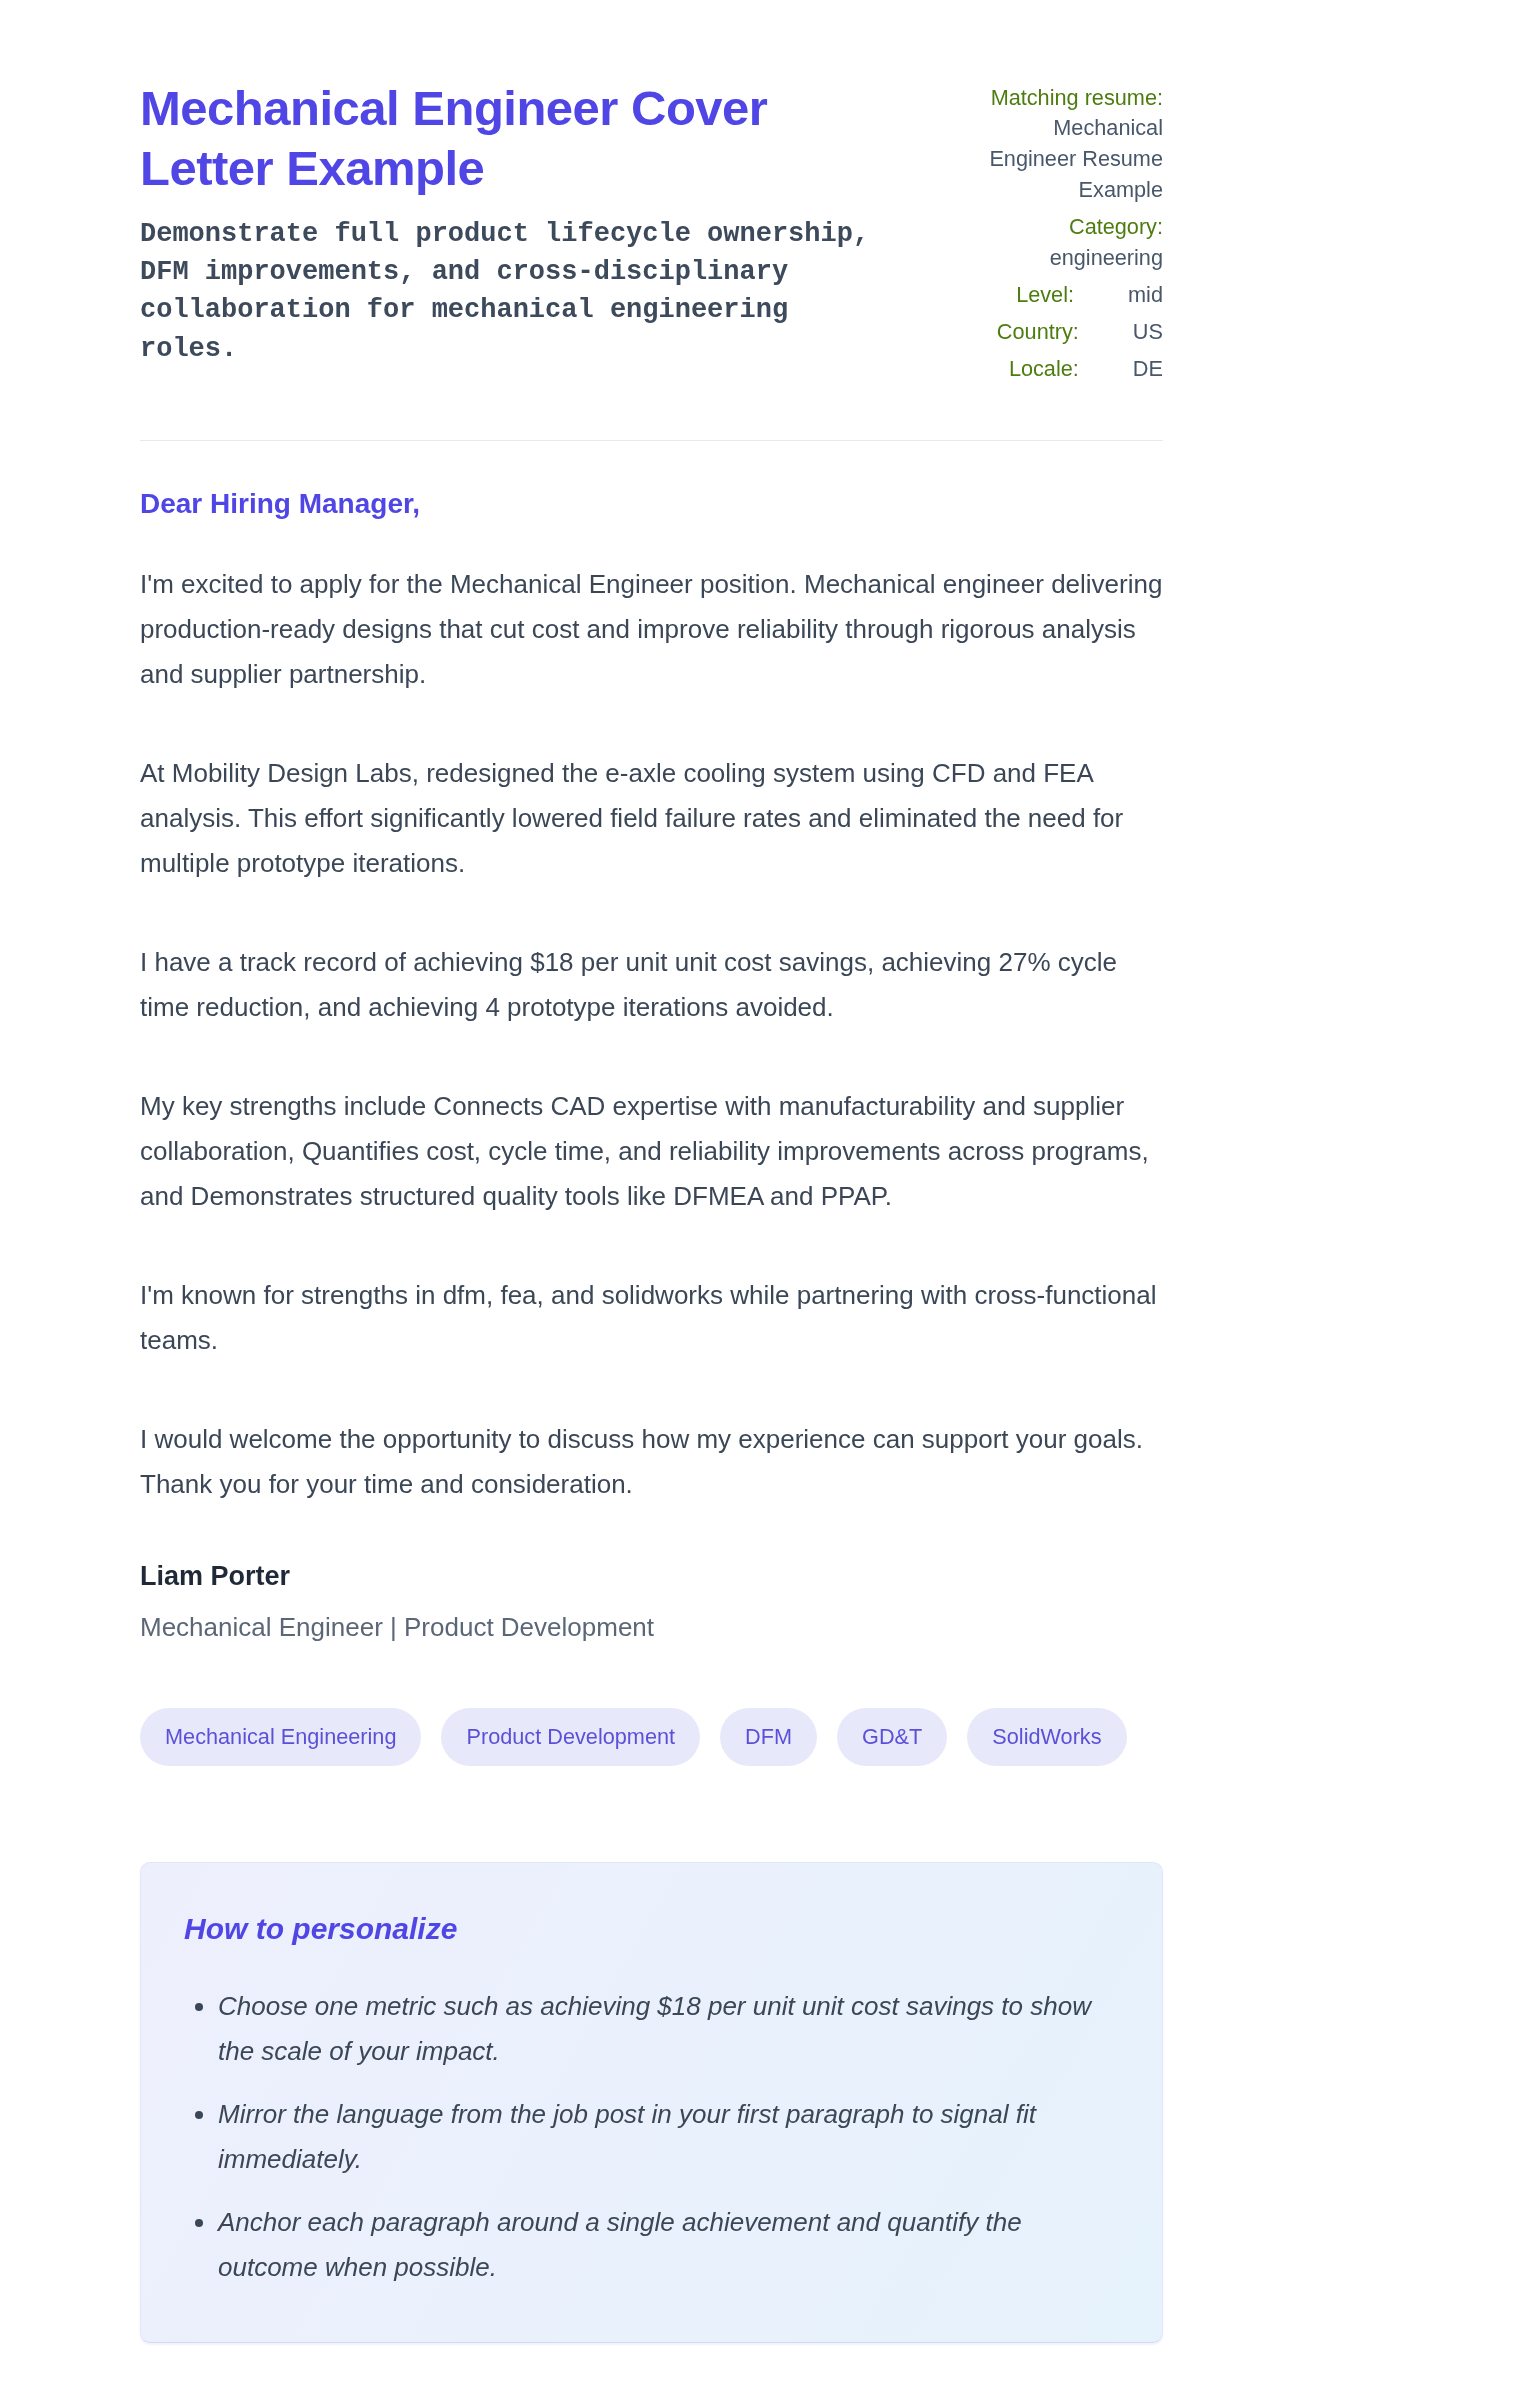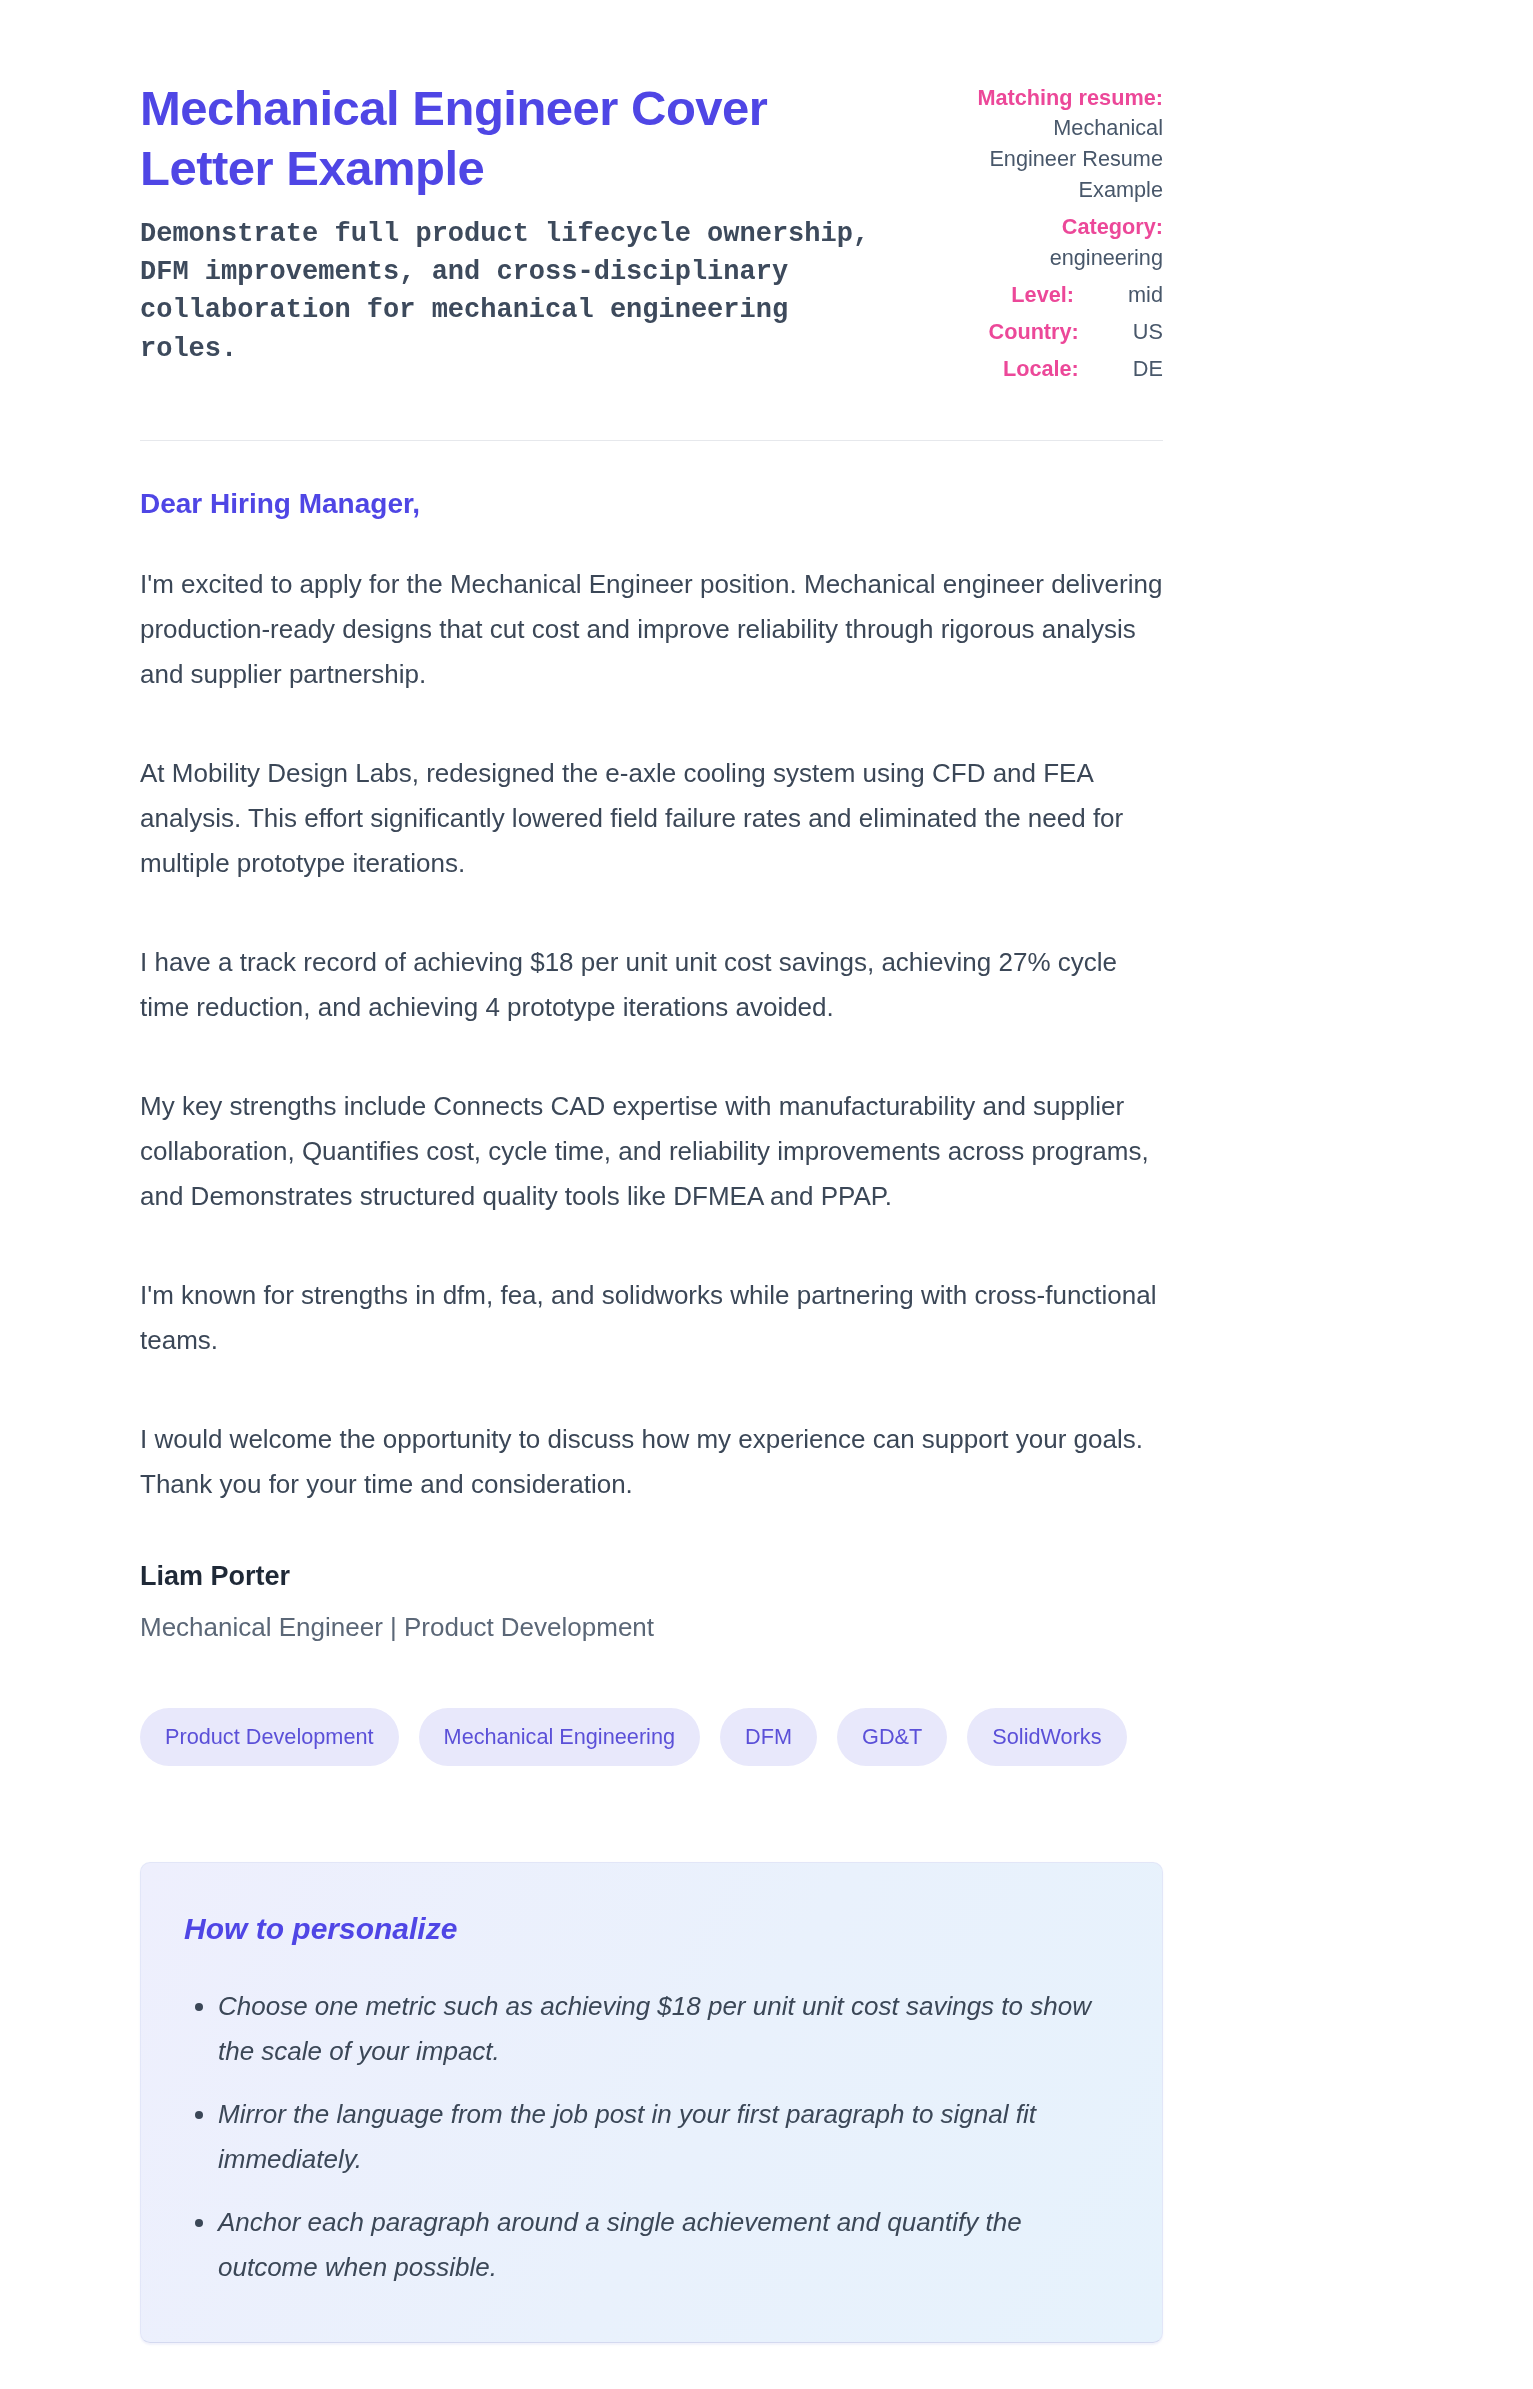--- a/index.html
+++ b/index.html
@@ -45,21 +45,21 @@
   .meta {
     flex-shrink: 0;
     width: 230px;
     margin-top: 3.6px;
     text-align: right;
     font-size: 21.7px;
     line-height: 1.42;
     color: #48576a;
   }
   .meta-item { margin-bottom: 6.3px; }
-  .meta-label { font-weight: 700; color: #ec4899; }
+  .meta-label { font-weight: 400; color: #4d7c0f; }
   .meta-value { font-weight: 400; color: #48576a; margin-left: 48px; }
   .divider {
     border: none;
     border-top: 1.8px solid #e6e8ec;
     margin: 49px 0 0 0;
   }
   
   .letter { margin-top: 47px; }
   .salutation {
     margin: 0 0 42px 0;
@@ -175,22 +175,22 @@
     <p class="para">At Mobility Design Labs, redesigned the e-axle cooling system using CFD and FEA analysis. This effort significantly lowered field failure rates and eliminated the need for multiple prototype iterations.</p>
     <p class="para">I have a track record of achieving $18 per unit unit cost savings, achieving 27% cycle time reduction, and achieving 4 prototype iterations avoided.</p>
     <p class="para">My key strengths include Connects CAD expertise with manufacturability and supplier collaboration, Quantifies cost, cycle time, and reliability improvements across programs, and Demonstrates structured quality tools like DFMEA and PPAP.</p>
     <p class="para">I'm known for strengths in dfm, fea, and solidworks while partnering with cross-functional teams.</p>
     <p class="para">I would welcome the opportunity to discuss how my experience can support your goals. Thank you for your time and consideration.</p>
 
     <p class="sig-name">Liam Porter</p>
     <p class="sig-title">Mechanical Engineer | Product Development</p>
 
     <div class="tags">
+      <span class="tag">Mechanical Engineering</span>
       <span class="tag">Product Development</span>
-      <span class="tag">Mechanical Engineering</span>
       <span class="tag">DFM</span>
       <span class="tag">GD&amp;T</span>
       <span class="tag">SolidWorks</span>
     </div>
 
     <section class="callout">
       <h2 class="callout-title">How to personalize</h2>
       <ul class="callout-list">
         <li>Choose one metric such as achieving $18 per unit unit cost savings to show the scale of your impact.</li>
         <li>Mirror the language from the job post in your first paragraph to signal fit immediately.</li>

